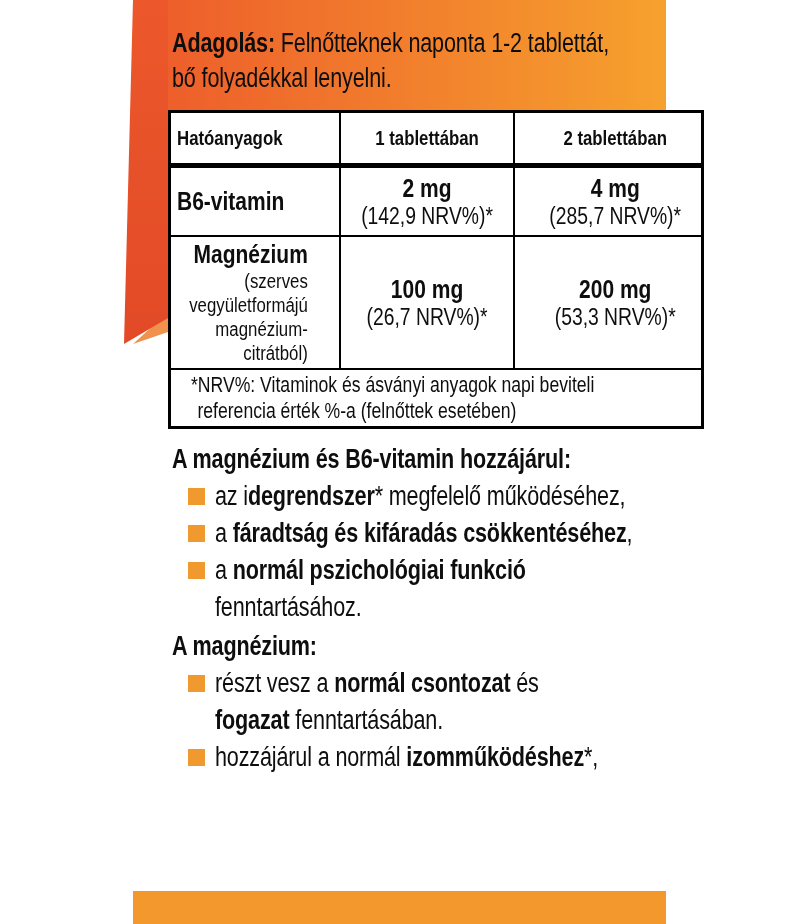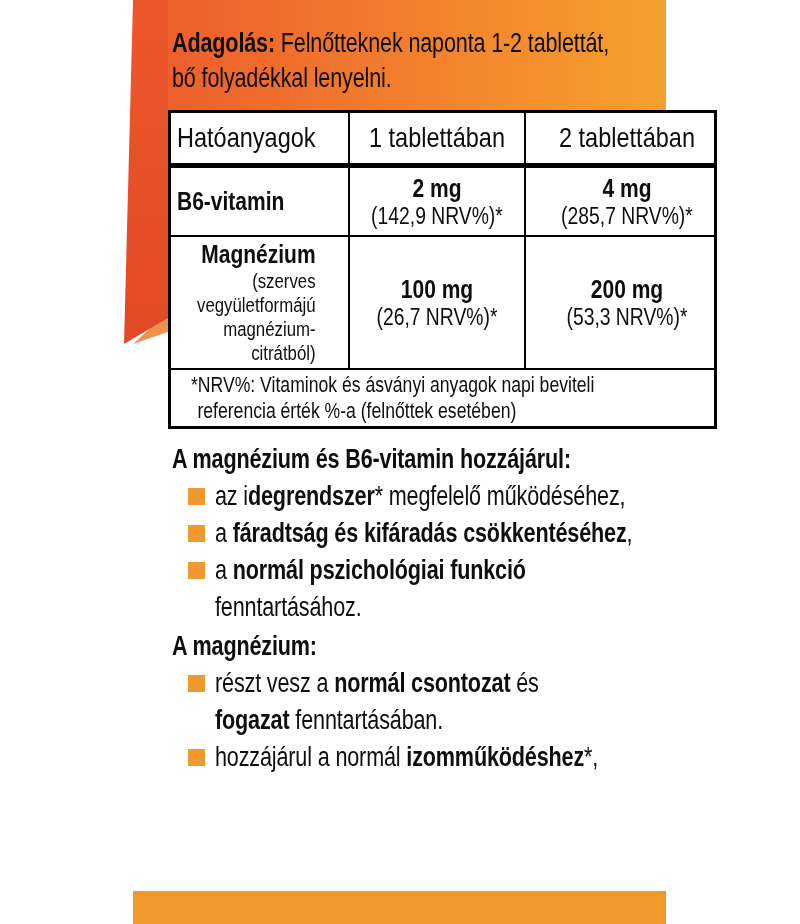--- a/index.html
+++ b/index.html
@@ -34,21 +34,21 @@
     background:#ffffff;
   }
   #ingredients-table td{
     border:2px solid #000;vertical-align:middle;padding:2px 6px;
     overflow:hidden;
   }
   #ingredients-table .outer-top{border-top-width:3px;}
   #ingredients-table .outer-left{border-left-width:3px;}
   #ingredients-table .outer-right{border-right-width:3px;padding-left:20px;}
   #ingredients-table .outer-bottom{border-bottom-width:3px;}
-  #ingredients-table td.hdr{border-bottom-width:5px;font-weight:normal;font-size:28px;}
+  #ingredients-table td.hdr{border-bottom-width:5px;font-weight:bold;font-size:20px;}
   td.namecell{font-weight:bold;font-size:25px;}
   td.valcell{text-align:center;}
   .val-main{font-weight:bold;font-size:25px;line-height:30px;}
   .val-sub{font-size:23px;line-height:27px;}
   .name-sub{font-weight:normal;font-size:20px;line-height:24px;}
   td.topalign{vertical-align:top;padding-top:6px;}
   td.footcell{font-size:22px;line-height:26px;vertical-align:top;padding-top:4px;}
   
   #body-flow{position:absolute;left:172px;top:430px;width:500px;letter-spacing:-0.2px;}
   .pline{font-size:27px;line-height:35px;}
@@ -88,21 +88,21 @@
     <colgroup>
       <col style="width:167px">
         <col style="width:147px">
         <col style="width:150px">
     </colgroup>
     <tbody id="table-body">
         <tr>
           <td class="hdr outer-top outer-left" style="height: 46px; text-align: left;">
             <div class="cxl">Hatóanyagok</div>
           </td>
-          <td class="hdr outer-top" style="height: 46px; text-align: right;">
+          <td class="hdr outer-top" style="height: 46px; text-align: center;">
             <div class="cxc">1 tablettában</div>
           </td>
           <td class="hdr outer-top outer-right" style="height: 46px; text-align: center;">
             <div class="cxc">2 tablettában</div>
           </td>
         </tr>
         <tr>
           <td class="namecell outer-left" style="height: 63px; margin-left: 40px;">
             <div class="cxl">B6-vitamin</div>
           </td>

